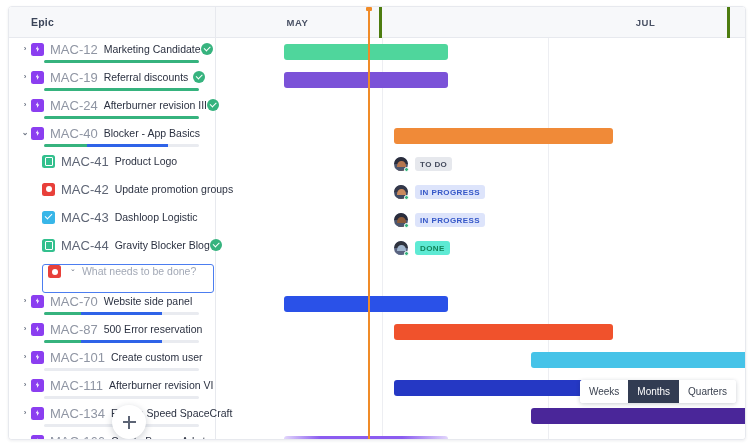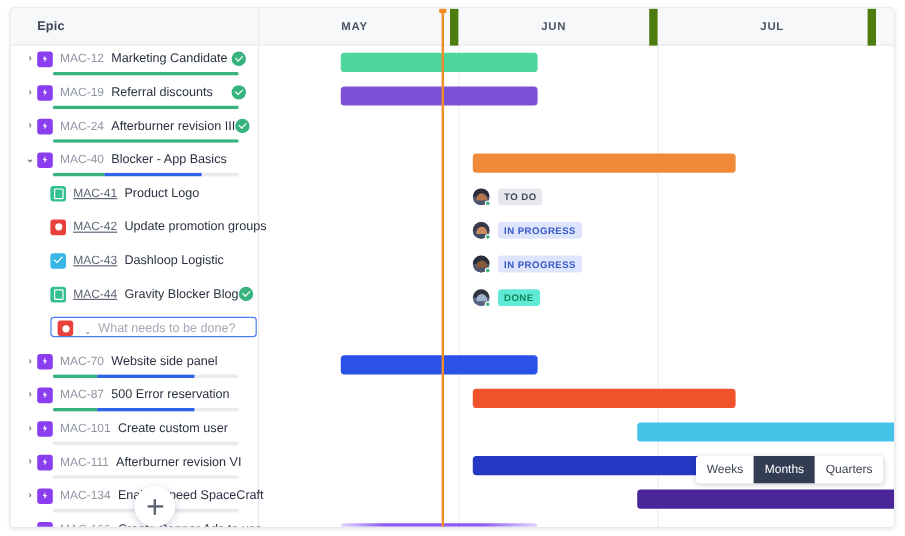--- a/index.html
+++ b/index.html
@@ -94,21 +94,21 @@
   }
   .task-icon { background: #38b6e8; }
   .task-icon::before {
     content: "";
     width: 6px; height: 3px;
     border-left: 1.6px solid #fff;
     border-bottom: 1.6px solid #fff;
     transform: rotate(-45deg) translate(1px,-1px);
   }
   .key {
-    font-size: 10px;
+    font-size: 13px;
     color: #8f95a3;
     margin-right: 6px;
     white-space: nowrap;
   }
   .summary {
     font-size: 10.5px;
     color: #2b3141;
     white-space: nowrap;
   }
   .done-check {
@@ -133,34 +133,34 @@
     left: 35px; bottom: 3px;
     height: 3px;
     width: 155px;
     background: #e9ebf0;
     border-radius: 2px;
     overflow: hidden;
     display: flex;
   }
 
   .sub-row .row-inner { padding-left: 33px; }
-  .sub-row .key { color: #5e6575; text-decoration: underline; }
+  .sub-row .key { color: #5e6575; }
 
   
   .create-row {
     position: relative; height: 28px;
   }
   .create-box {
     position: absolute;
     left: 33px; top: 2px;
-    width: 172px; height: 17px;
+    width: 172px; height: 29px;
     border: 1px solid #4c7df0;
     border-radius: 3px;
     background: #fff;
-    display: flex; align-items: flex-end;
+    display: flex; align-items: flex-start;
     padding-left: 5px;
   }
   .create-box .caret {
     font-size: 7px; color: #6b7383;
     margin: 0 6px 0 3px;
   }
   .create-box .ph {
     font-size: 10.5px; color: #a2a8b5;
   }
 
@@ -174,21 +174,21 @@
   }
   .tl-header {
     position: relative;
     height: 31px;
     background: #f7f8fa;
     border-bottom: 1px solid #e7e9ee;
   }
   .tl-month {
     position: absolute; top: 0;
     height: 31px;
-    border-right: 7px solid #4d7c0f;
+    border-right: 3px solid #4d7c0f;
     display: flex; align-items: center; justify-content: center;
     font-size: 9.5px; font-weight: bold;
     color: #4a5265;
     letter-spacing: .6px;
   }
   .tl-body { position: relative; height: 403px; }
   .grid-line {
     position: absolute; top: 0; bottom: 0;
     width: 1px; background: #edeef2;
   }
@@ -463,23 +463,20 @@
               <span class="summary">Create Banner Ads to use</span>
             </div>
           </div>
         </div>
     </div>
 
     <div class="timeline">
       <div class="tl-header" id="tl-header">
           <div class="tl-month" style="left: 0px; width: 166px;">
             <span>MAY</span>
-          </div>
-          <div class="tl-month" style="left: 166px; width: 166px;">
-            <span>JUN</span>
           </div>
           <div class="tl-month" style="left: 348px; width: 166px;">
             <span>JUL</span>
           </div>
         </div>
       <div class="tl-body" id="tl-body">
           <div class="grid-line" style="left: 166px;"></div>
           <div class="grid-line" style="left: 332px;"></div>
           <div class="bar" style="left: 68px; width: 164px; top: 6px; background: rgb(79, 214, 156);"></div>
           <div class="bar" style="left: 68px; width: 164px; top: 34px; background: rgb(123, 82, 216);"></div>

